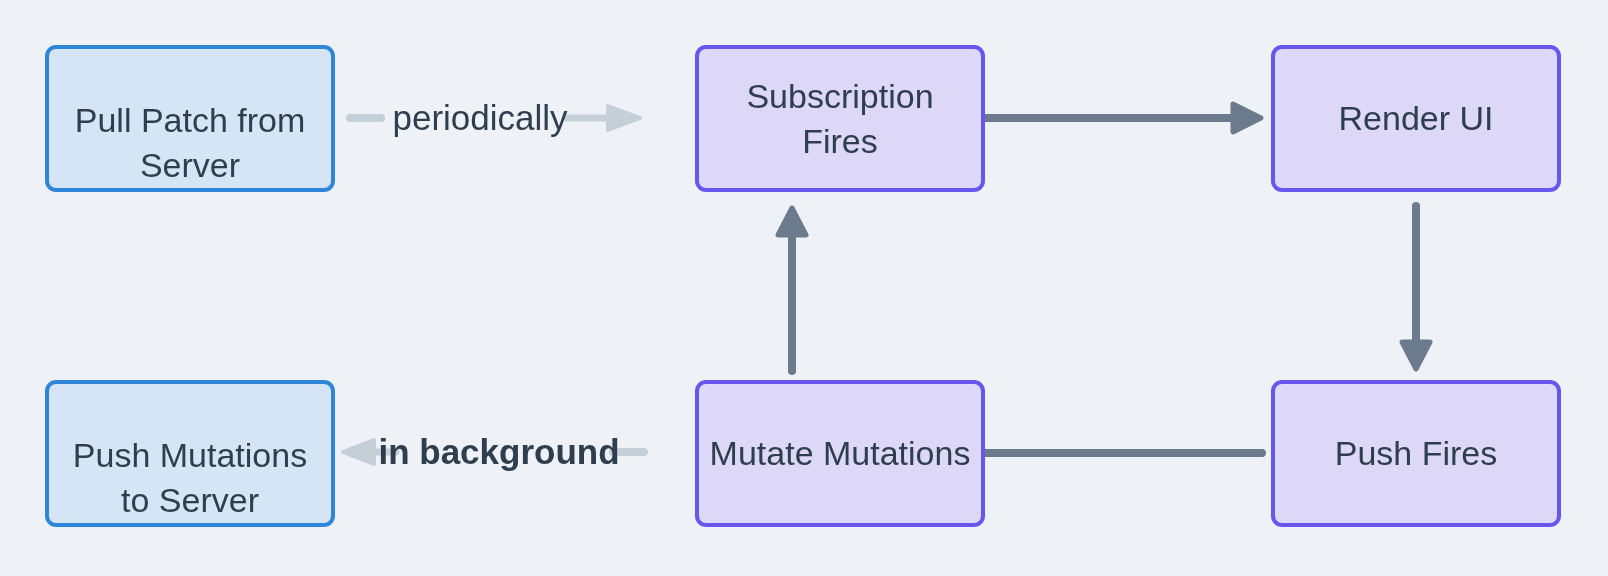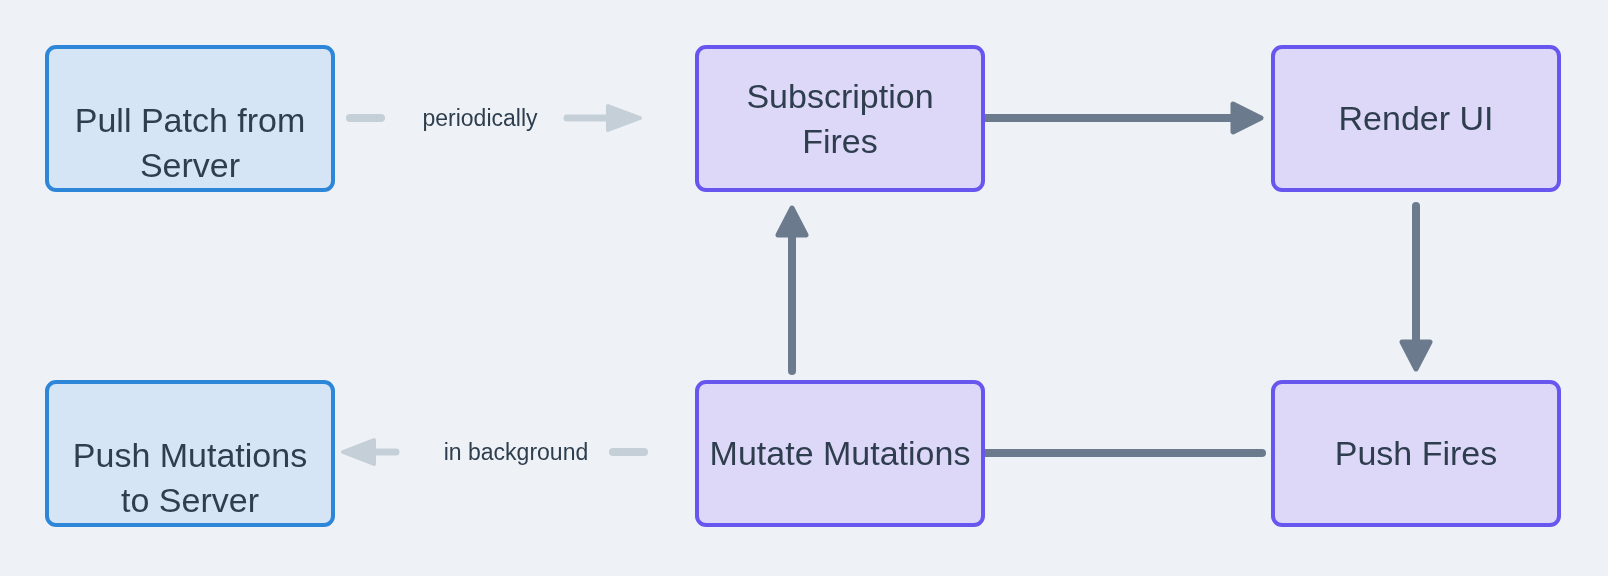--- a/index.html
+++ b/index.html
@@ -50,27 +50,27 @@
     border-color: #6757ee;
   }
   .col-1 { left: 45px; }
   .col-2 { left: 647px; margin-left: 48px; }
   .col-3 { left: 1271px; }
   .row-1 { top: 45px; }
   .row-2 { top: 380px; }
   .edge-label {
     position: absolute;
     transform: translate(-50%, -50%);
-    font-size: 23px;
+    font-size: 35px;
     font-weight: 500;
     color: #2e3e4e;
     white-space: nowrap;
   }
   .edge-label.lbl-periodically { left: 480px; top: 118px; }
-  .edge-label.lbl-background   { left: 516px; top: 452px; }
+  .edge-label.lbl-background   { left: 499px; top: 452px; font-weight: bold; }
 </style>
 </head>
 <body>
 
 <div class="canvas">
 
   <svg class="arrow-layer" viewBox="0 0 1608 576" aria-hidden="true">
 
     <g>
       <line x1="350" y1="118" x2="381" y2="118" stroke="#c5cfd8" stroke-width="8" stroke-linecap="round"></line>

